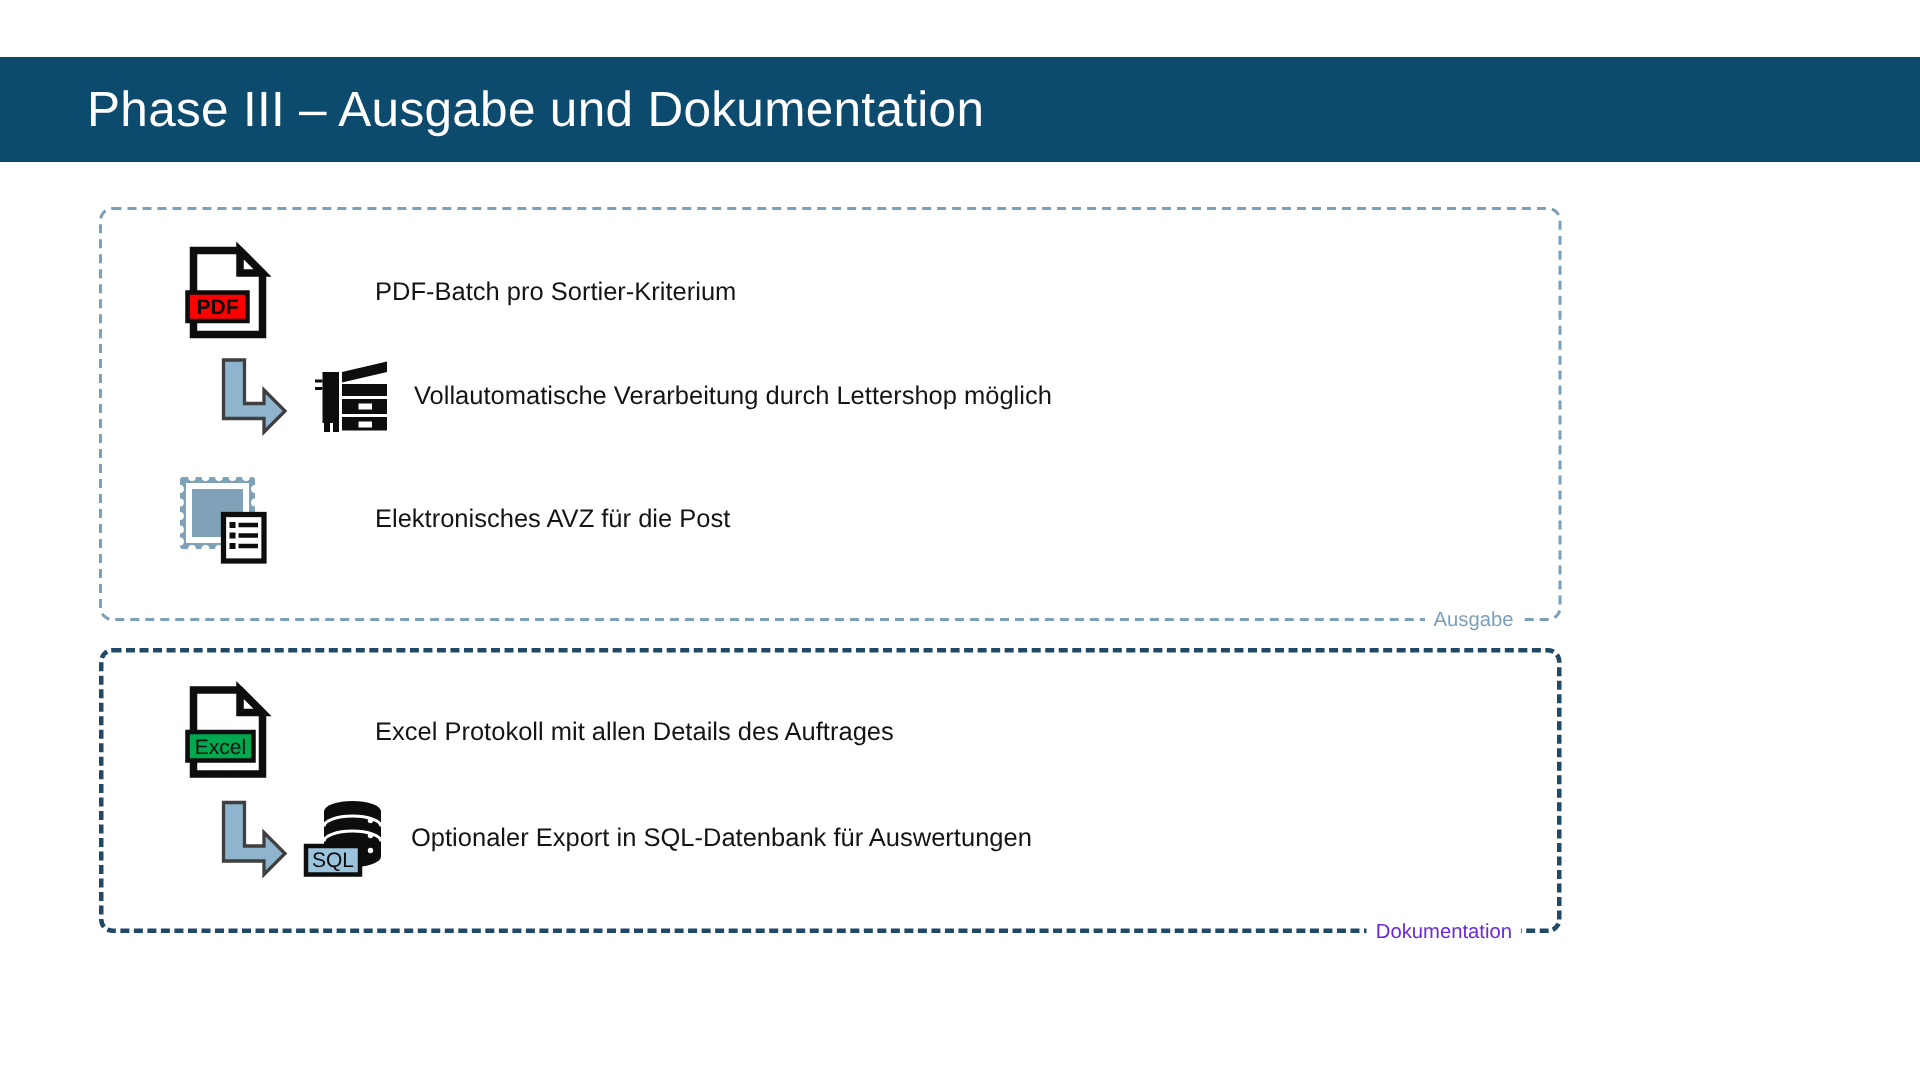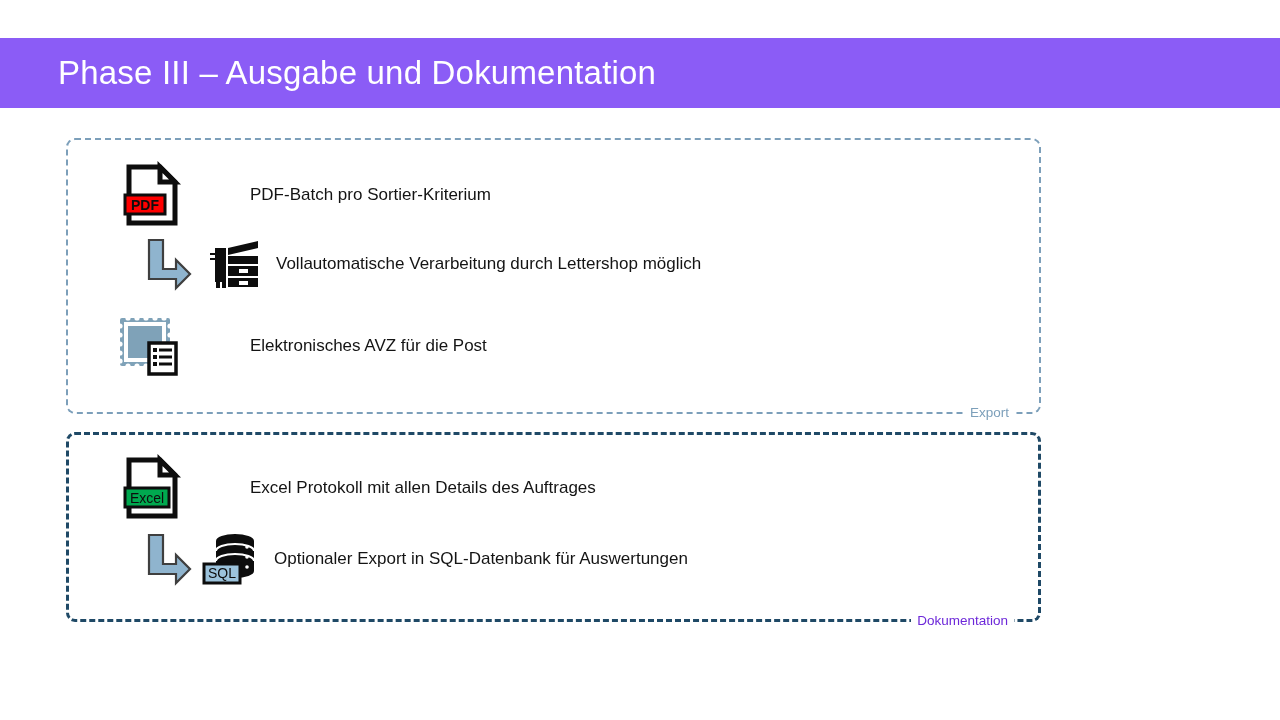--- a/index.html
+++ b/index.html
@@ -19,21 +19,21 @@
     background: #ffffff;
   }
 
   
   .title-bar {
     position: absolute;
     left: 0;
     top: 38px;
     width: 1280px;
     height: 70px;
-    background: #8b5cf6;
+    background: #0c4a6e;
   }
   .title-bar .title-text {
     position: absolute;
     left: 58px;
     top: 50%;
     transform: translateY(-50%);
     color: #ffffff;
     font-size: 33px;
     font-weight: 400;
     letter-spacing: 0.2px;
@@ -132,21 +132,21 @@
 </head>
 <body>
 
 <div class="slide">
 
   <div class="title-bar">
     <div class="title-text">Phase III – Ausgabe und Dokumentation</div>
   </div>
 
   <div class="group-box box-ausgabe">
-    <div class="group-label label-ausgabe">Export</div>
+    <div class="group-label label-ausgabe">Ausgabe</div>
   </div>
 
   <div class="row row-pdf">
     <span class="icon-slot">
       <svg class="doc-icon" viewBox="0 0 56 62">
         <path d="M5 3 H36 L51 18 V59 H5 Z" fill="#ffffff" stroke="#0d0d0d" stroke-width="5"></path>
         <path d="M36 3 V18 H51 Z" fill="#ffffff" stroke="#0d0d0d" stroke-width="5" stroke-linejoin="miter"></path>
         <rect x="1" y="31" width="40" height="19" fill="#ff0000" stroke="#0d0d0d" stroke-width="3"></rect>
         <text x="21" y="45.5" font-family="Liberation Sans, sans-serif" font-size="14" font-weight="bold" fill="#0d0d0d" text-anchor="middle">PDF</text>
       </svg>

